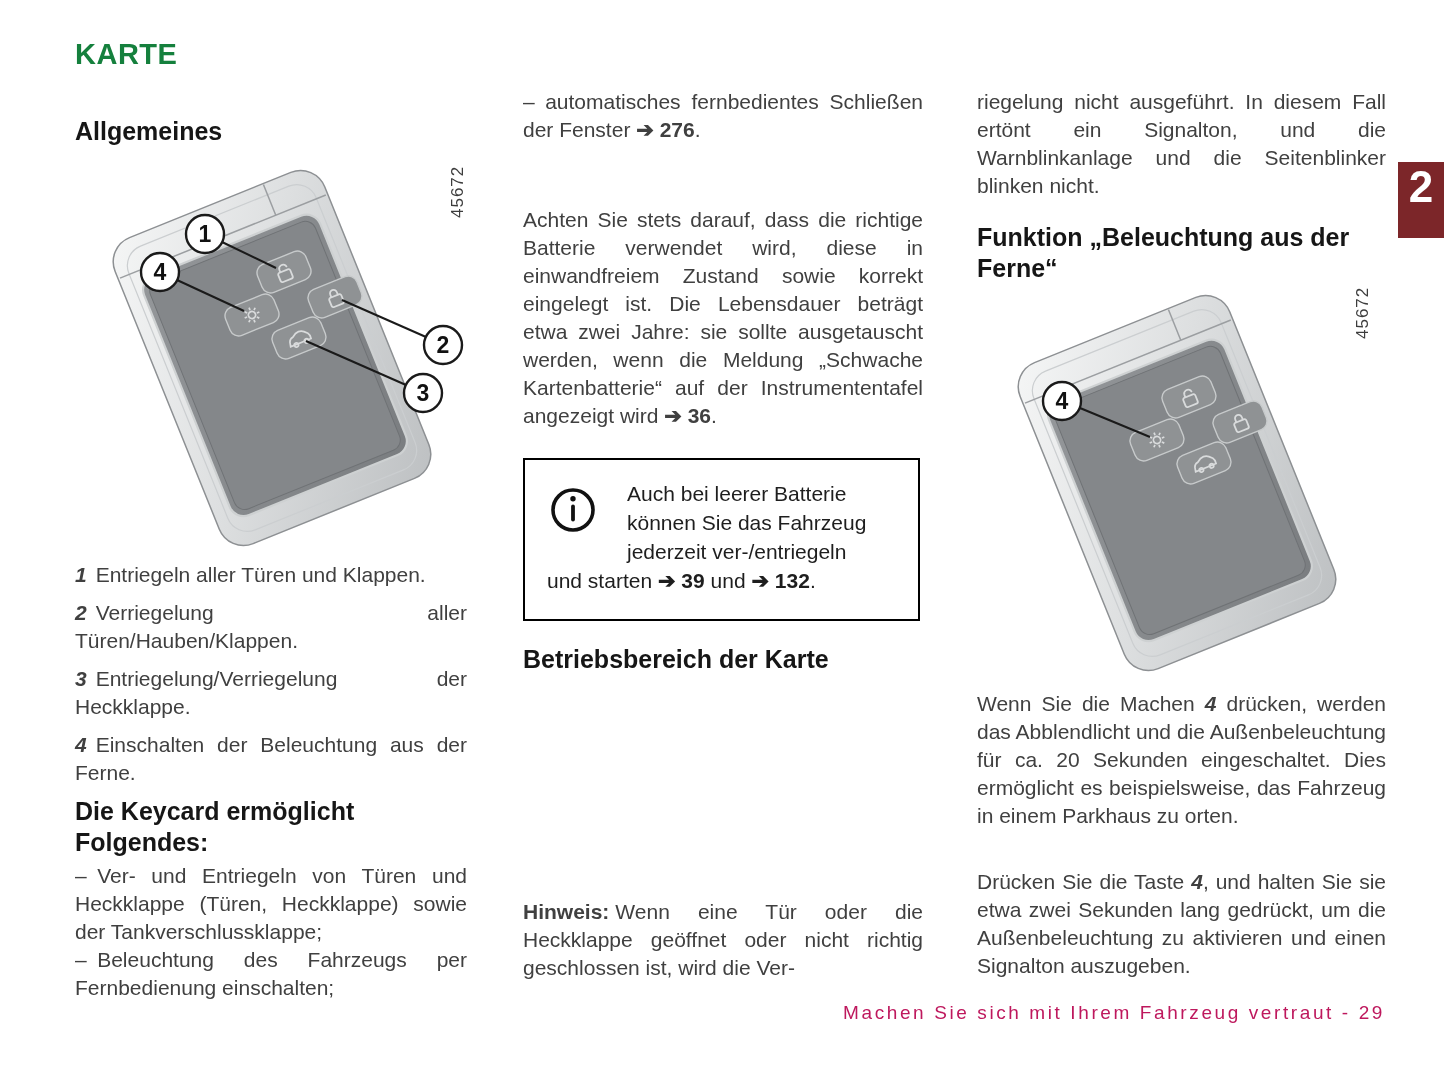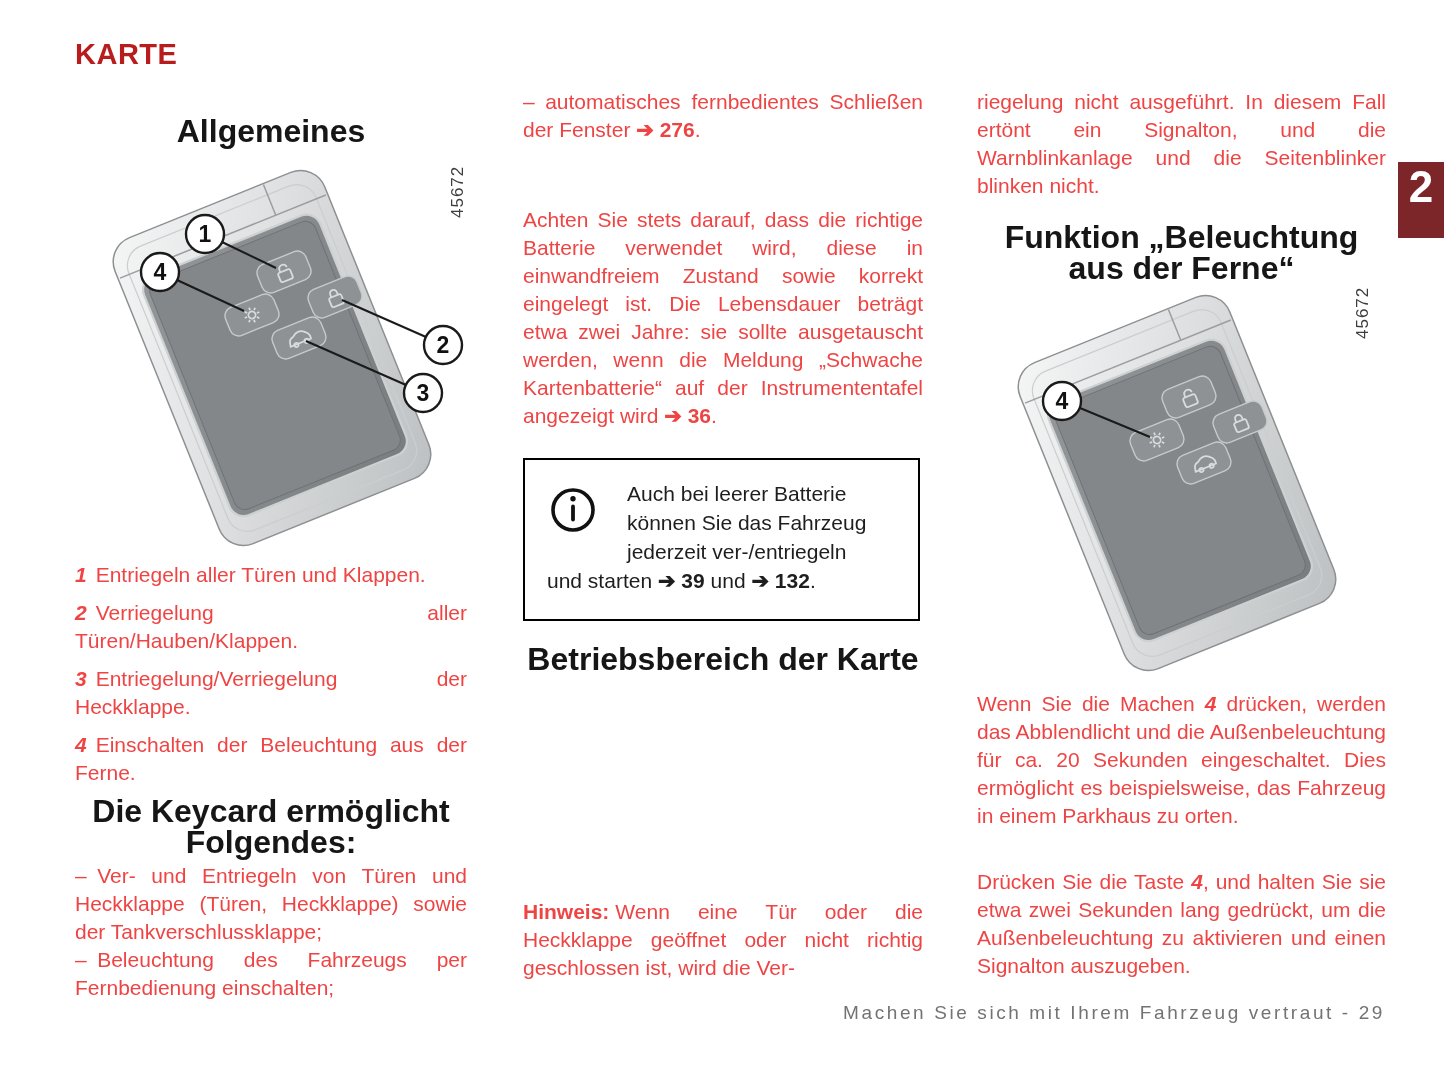--- a/index.html
+++ b/index.html
@@ -6,27 +6,27 @@
   #page{
     position:relative;
     width:1445px;height:1070px;
     background:#ffffff;
     font-family:"Liberation Sans", sans-serif;
     color:#1e1e1e;
     overflow:hidden;
   }
   .abs{position:absolute;}
   .pagetitle{
-    font-size:29px;font-weight:700;letter-spacing:.5px;color:#b91c1c;
+    font-size:29px;font-weight:700;letter-spacing:.5px;color:#15803d;
   }
   .h2{
-    font-size:32px;font-weight:700;line-height:31px;color:#161616;text-align:center;
+    font-size:25px;font-weight:700;line-height:31px;color:#161616;
   }
   .body{
-    font-size:21px;line-height:28px;text-align:justify;hyphens:auto;color:#ef4444;
+    font-size:21px;line-height:28px;text-align:justify;hyphens:auto;color:#404040;
   }
   .b{font-weight:700;}
   .bi{font-weight:700;font-style:italic;}
   .num{margin-right:9px;}
   .li{margin:0 0 10px 0;}
   p{margin:0;}
   .infobox{
     border:2.5px solid #000;
     box-sizing:border-box;
     padding:19px 18px 28px 22px;
@@ -42,21 +42,21 @@
   .callout-num{
     font-size:23px;font-weight:700;fill:#111;
     font-family:"Liberation Sans", sans-serif;
     text-anchor:middle;
   }
   .chapter-tab{
     display:flex;justify-content:center;align-items:flex-start;
     color:#fff;font-size:44px;font-weight:700;line-height:1.15;
   }
   .footer{
-    font-size:19px;letter-spacing:2.6px;color:#737373;white-space:nowrap;
+    font-size:19px;letter-spacing:2.6px;color:#be185d;white-space:nowrap;
   }
 </style>
 </head>
 <body>
 
 <svg width="0" height="0" style="position:absolute">
   <defs>
     <linearGradient id="gcard" x1="0%" y1="0%" x2="100%" y2="100%">
       <stop offset="0%" stop-color="#f5f6f6"></stop>
       <stop offset="45%" stop-color="#dddfe0"></stop>

